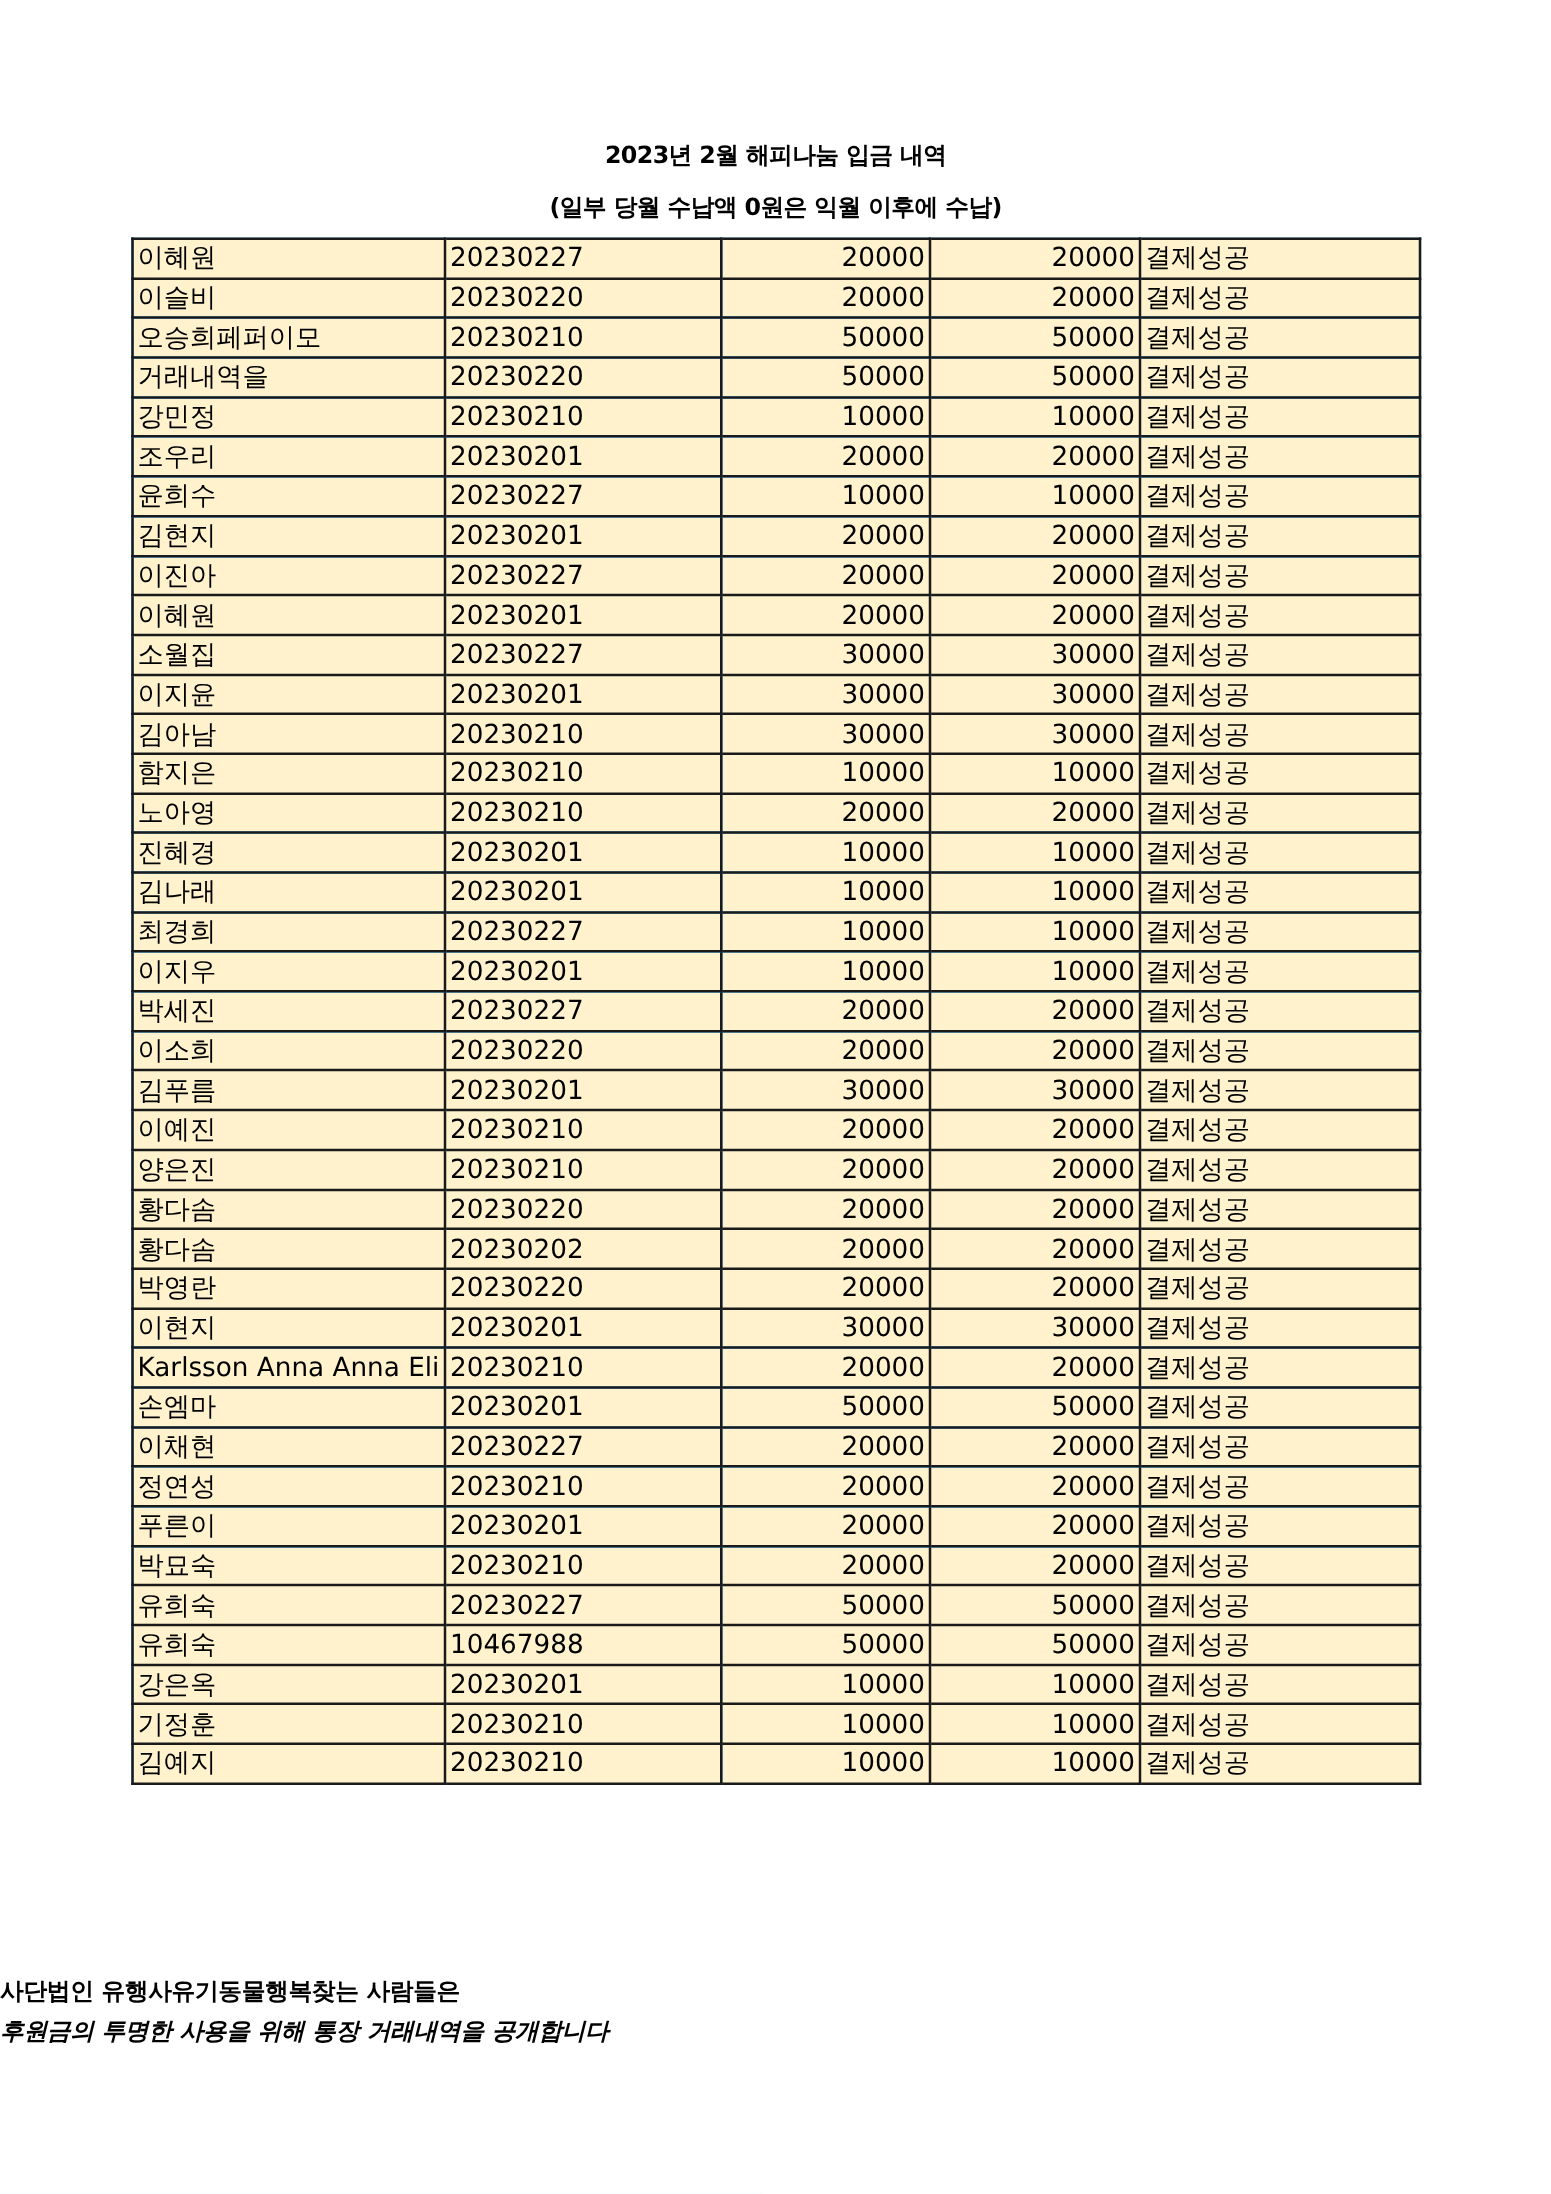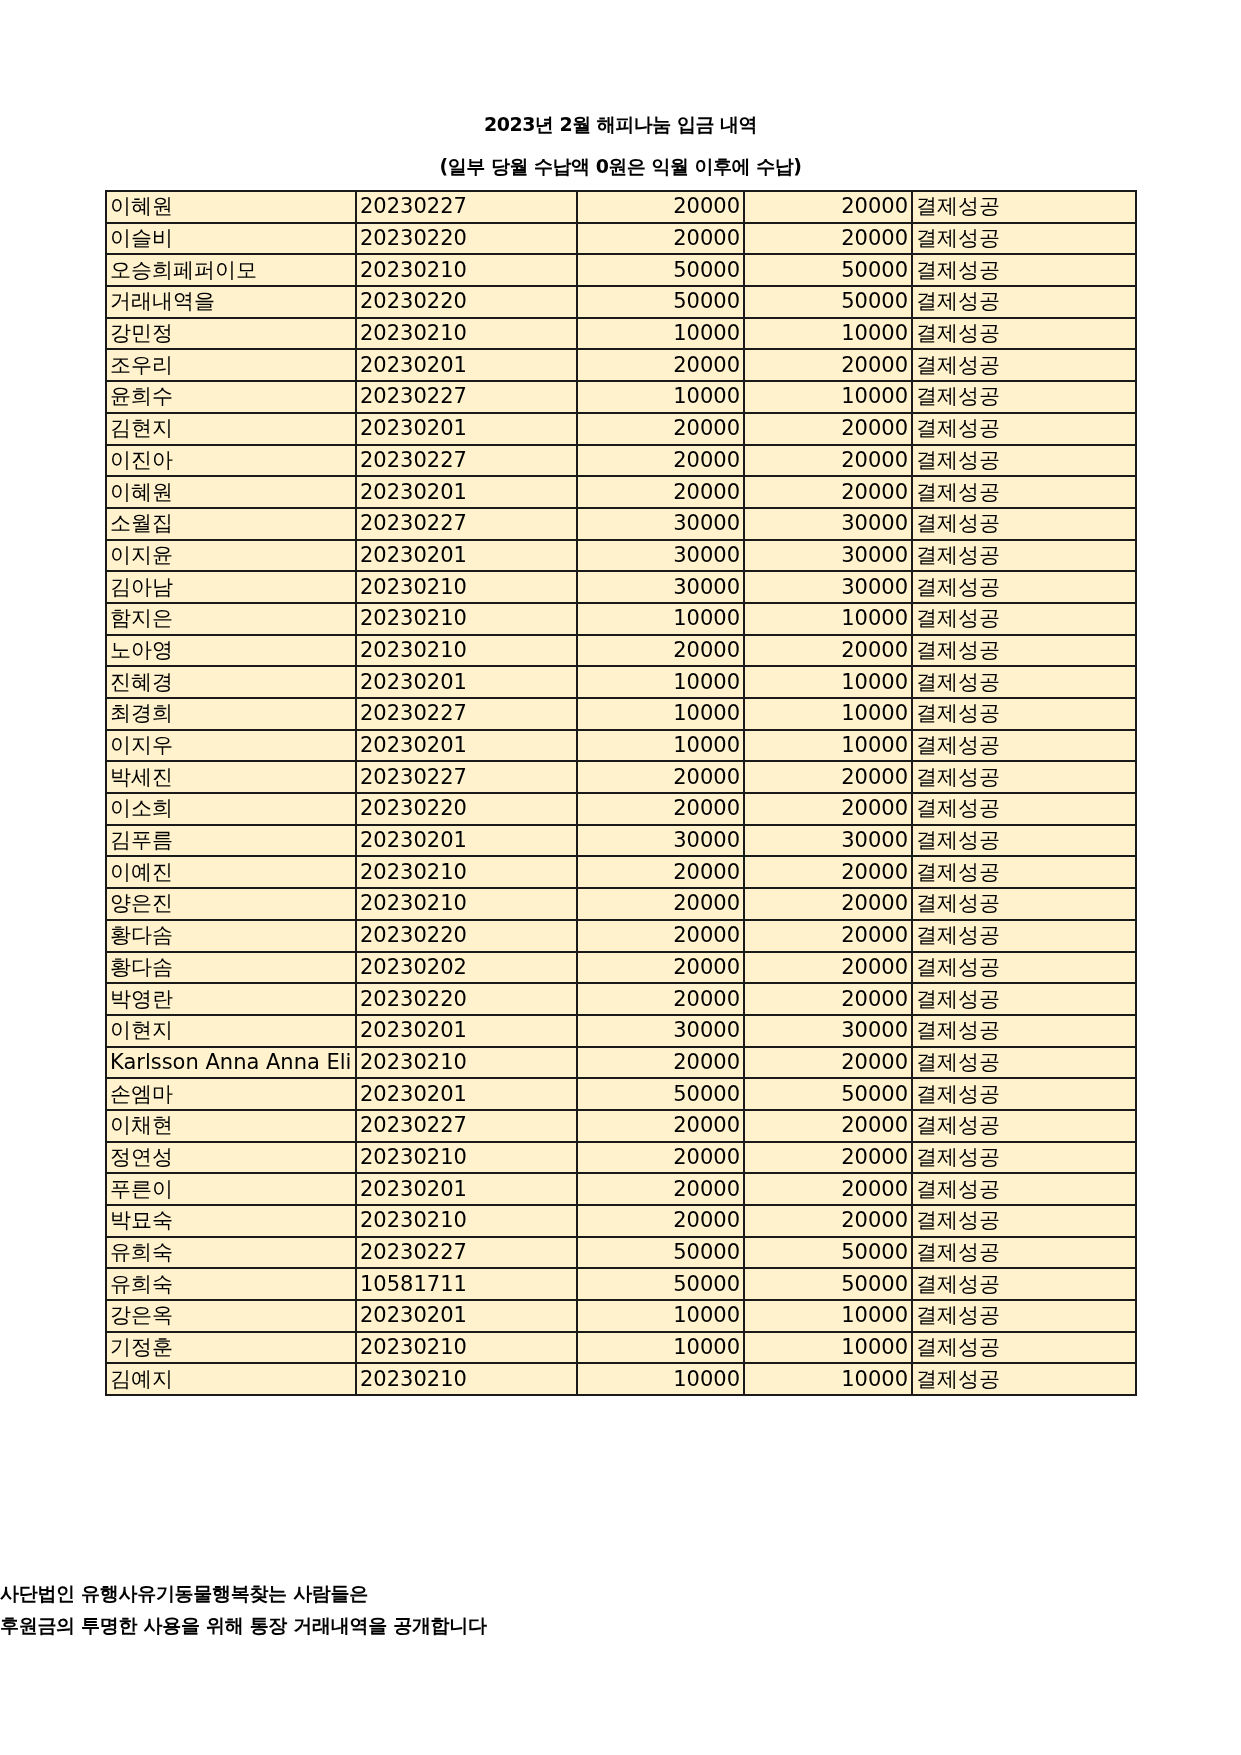--- a/index.html
+++ b/index.html
@@ -15,21 +15,21 @@
                     font-size: 21px; line-height: 29px; white-space: nowrap; overflow: hidden;
                     background: #fff2cc; }
   td.c-name { width: 242px; }
   td.c-date { width: 213px; }
   td.c-amt  { width: 159px; text-align: right; }
   td.c-paid { width: 160px; text-align: right; }
   td.c-stat { width: 216px; }
   .footer { position: absolute; left: 0; width: 1241px; text-align: left;
             font-weight: bold; font-size: 19px; line-height: 30px; letter-spacing: -0.3px; }
   #foot1 { top: 1578px; }
-  #foot2 { top: 1610px; }
+  #foot2 { top: 1610px; font-style: italic; }
 </style>
 </head>
 <body>
 
 <div class="title" id="title1">2023년 2월 해피나눔 입금 내역</div>
 <div class="title" id="title2">(일부 당월 수납액 0원은 익월 이후에 수납)</div>
 
 <table class="ledger">
   <tbody id="ledger-body">
       <tr>
@@ -138,20 +138,27 @@
         <td class="c-stat">결제성공</td>
       </tr>
       <tr>
         <td class="c-name">진혜경</td>
         <td class="c-date">20230201</td>
         <td class="c-amt">10000</td>
         <td class="c-paid">10000</td>
         <td class="c-stat">결제성공</td>
       </tr>
       <tr>
+        <td class="c-name">김나래</td>
+        <td class="c-date">20230201</td>
+        <td class="c-amt">10000</td>
+        <td class="c-paid">10000</td>
+        <td class="c-stat">결제성공</td>
+      </tr>
+      <tr>
         <td class="c-name">최경희</td>
         <td class="c-date">20230227</td>
         <td class="c-amt">10000</td>
         <td class="c-paid">10000</td>
         <td class="c-stat">결제성공</td>
       </tr>
       <tr>
         <td class="c-name">이지우</td>
         <td class="c-date">20230201</td>
         <td class="c-amt">10000</td>
@@ -265,21 +272,21 @@
       </tr>
       <tr>
         <td class="c-name">유희숙</td>
         <td class="c-date">20230227</td>
         <td class="c-amt">50000</td>
         <td class="c-paid">50000</td>
         <td class="c-stat">결제성공</td>
       </tr>
       <tr>
         <td class="c-name">유희숙</td>
-        <td class="c-date">10581711</td>
+        <td class="c-date">10467988</td>
         <td class="c-amt">50000</td>
         <td class="c-paid">50000</td>
         <td class="c-stat">결제성공</td>
       </tr>
       <tr>
         <td class="c-name">강은옥</td>
         <td class="c-date">20230201</td>
         <td class="c-amt">10000</td>
         <td class="c-paid">10000</td>
         <td class="c-stat">결제성공</td>

